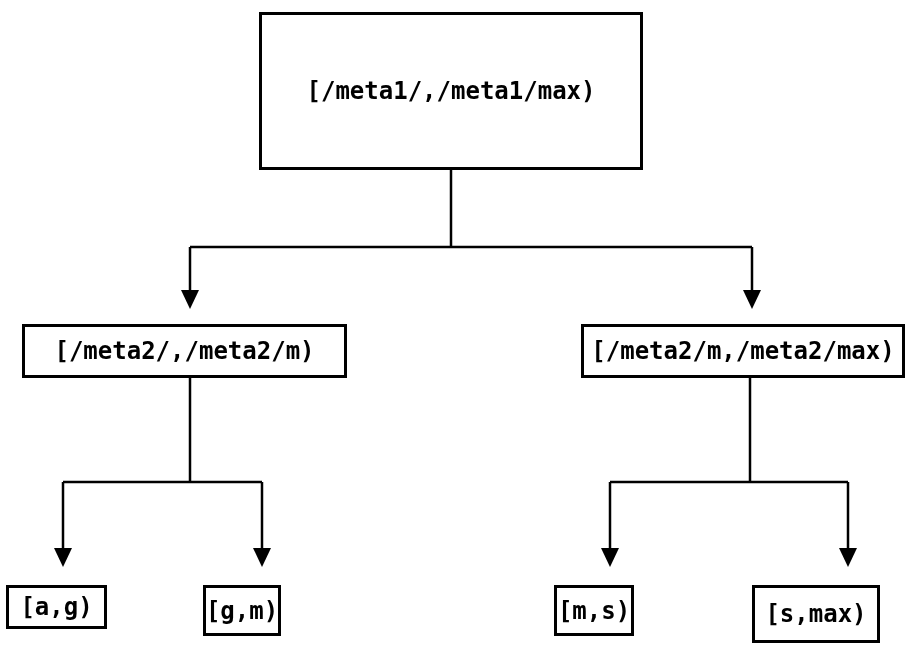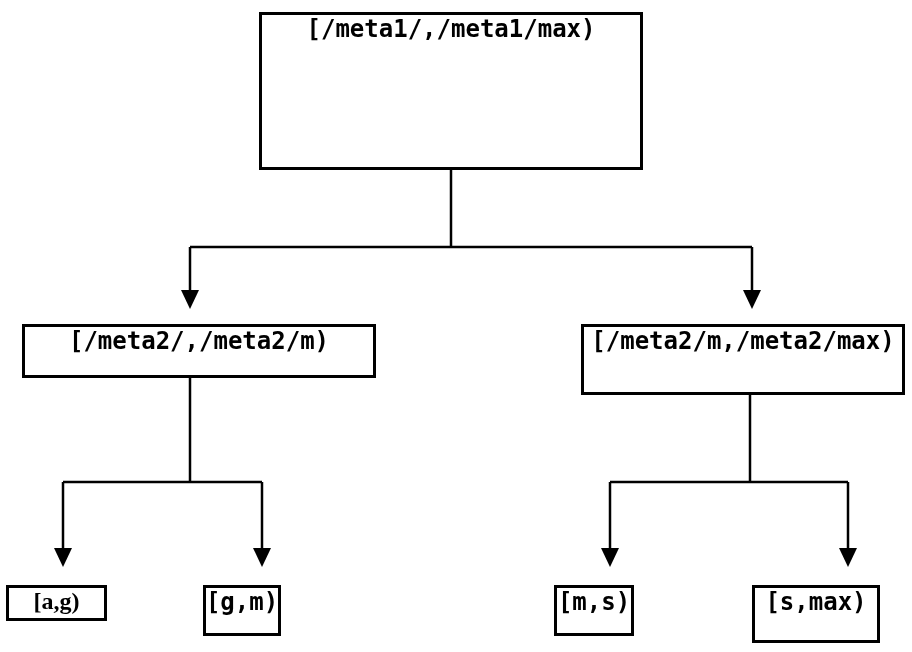--- a/index.html
+++ b/index.html
@@ -33,28 +33,28 @@
   }
   .node {
     position: absolute;
     box-sizing: border-box;
     background: #ffffff;
     border: 3px solid #000000;
     color: #000000;
     font-weight: bold;
     font-size: 24px;
     display: flex;
-    align-items: flex-start;
+    align-items: center;
     justify-content: center;
     white-space: nowrap;
   }
   .node-root       { left: 259px; top: 12px;  width: 384px; height: 158px; }
-  .node-meta2-low  { left: 22px;  top: 324px; width: 354px; height: 54px;  }
-  .node-meta2-high { left: 581px; top: 324px; width: 324px; height: 71px;  }
-  .node-leaf-ag    { left: 6px;   top: 585px; width: 101px; height: 36px; font-family: Liberation Serif, serif;  }
+  .node-meta2-low  { left: 22px;  top: 324px; width: 325px; height: 54px;  }
+  .node-meta2-high { left: 581px; top: 324px; width: 324px; height: 54px;  }
+  .node-leaf-ag    { left: 6px;   top: 585px; width: 101px; height: 44px;  }
   .node-leaf-gm    { left: 203px; top: 585px; width: 78px; height: 51px;  }
   .node-leaf-ms    { left: 554px; top: 585px; width: 80px;  height: 51px;  }
   .node-leaf-smax  { left: 752px; top: 585px; width: 128px; height: 58px;  }
 </style>
 </head>
 <body>
 
 <div class="canvas">
 
   <svg class="connectors" viewBox="0 0 912 652" xmlns="http://www.w3.org/2000/svg">

